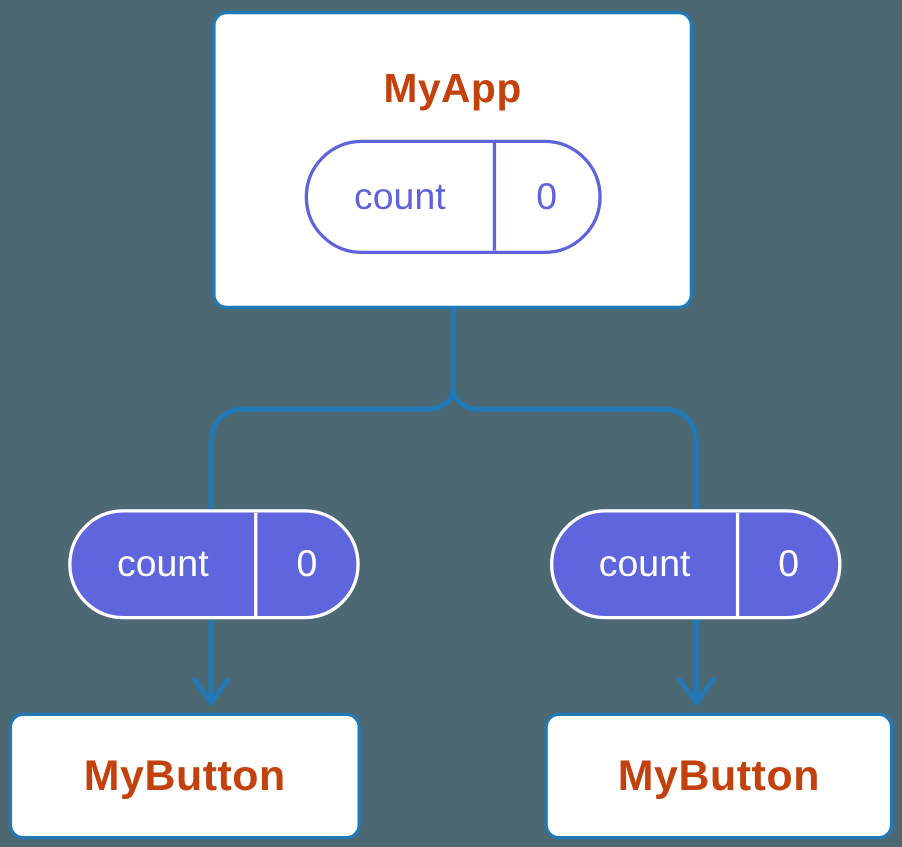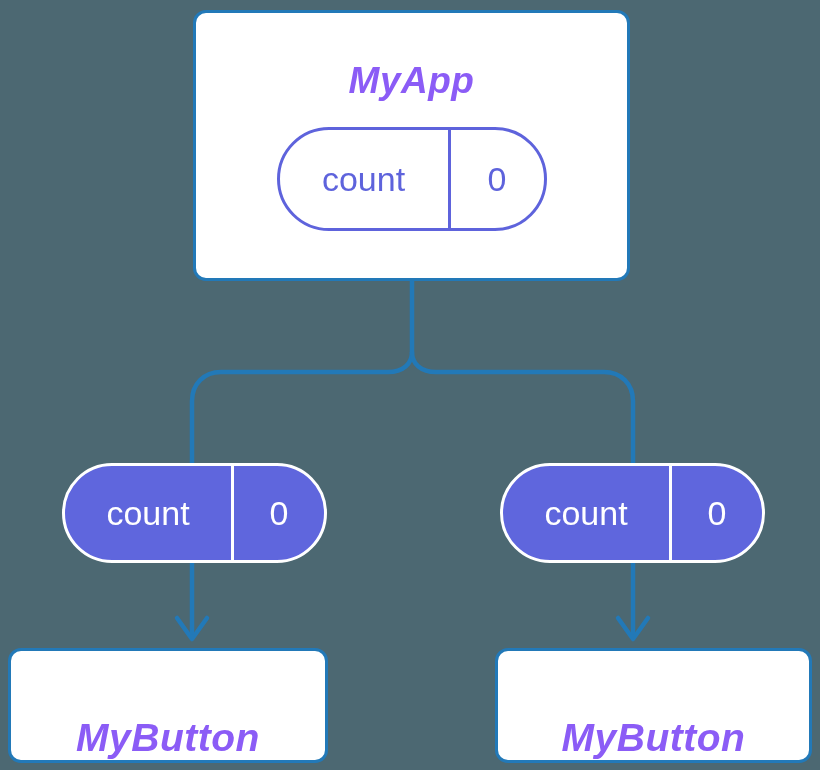--- a/index.html
+++ b/index.html
@@ -22,37 +22,36 @@
   }
   .card {
     position: absolute;
     background: #ffffff;
     border: 3px solid #2279b8;
     border-radius: 13px;
     box-sizing: border-box;
     z-index: 2;
     display: flex;
     align-items: center;
-    justify-content: flex-end;
+    justify-content: center;
     flex-direction: column;
   }
   .root-card {
     left: 193px;
     top: 10px;
     width: 437px;
     height: 271px;
     justify-content: flex-start;
     padding-top: 48px;
     gap: 26px;
   }
   .card-title {
-    color: #8b5cf6;
+    color: #c2410c;
     font-weight: 600;
     letter-spacing: 0.5px;
-    font-style: italic;
   }
   .root-card .card-title {
     font-size: 37px;
     line-height: 40px;
   }
   .leaf-card {
     top: 648px;
     height: 115px;
   }
   .leaf-card .card-title {

